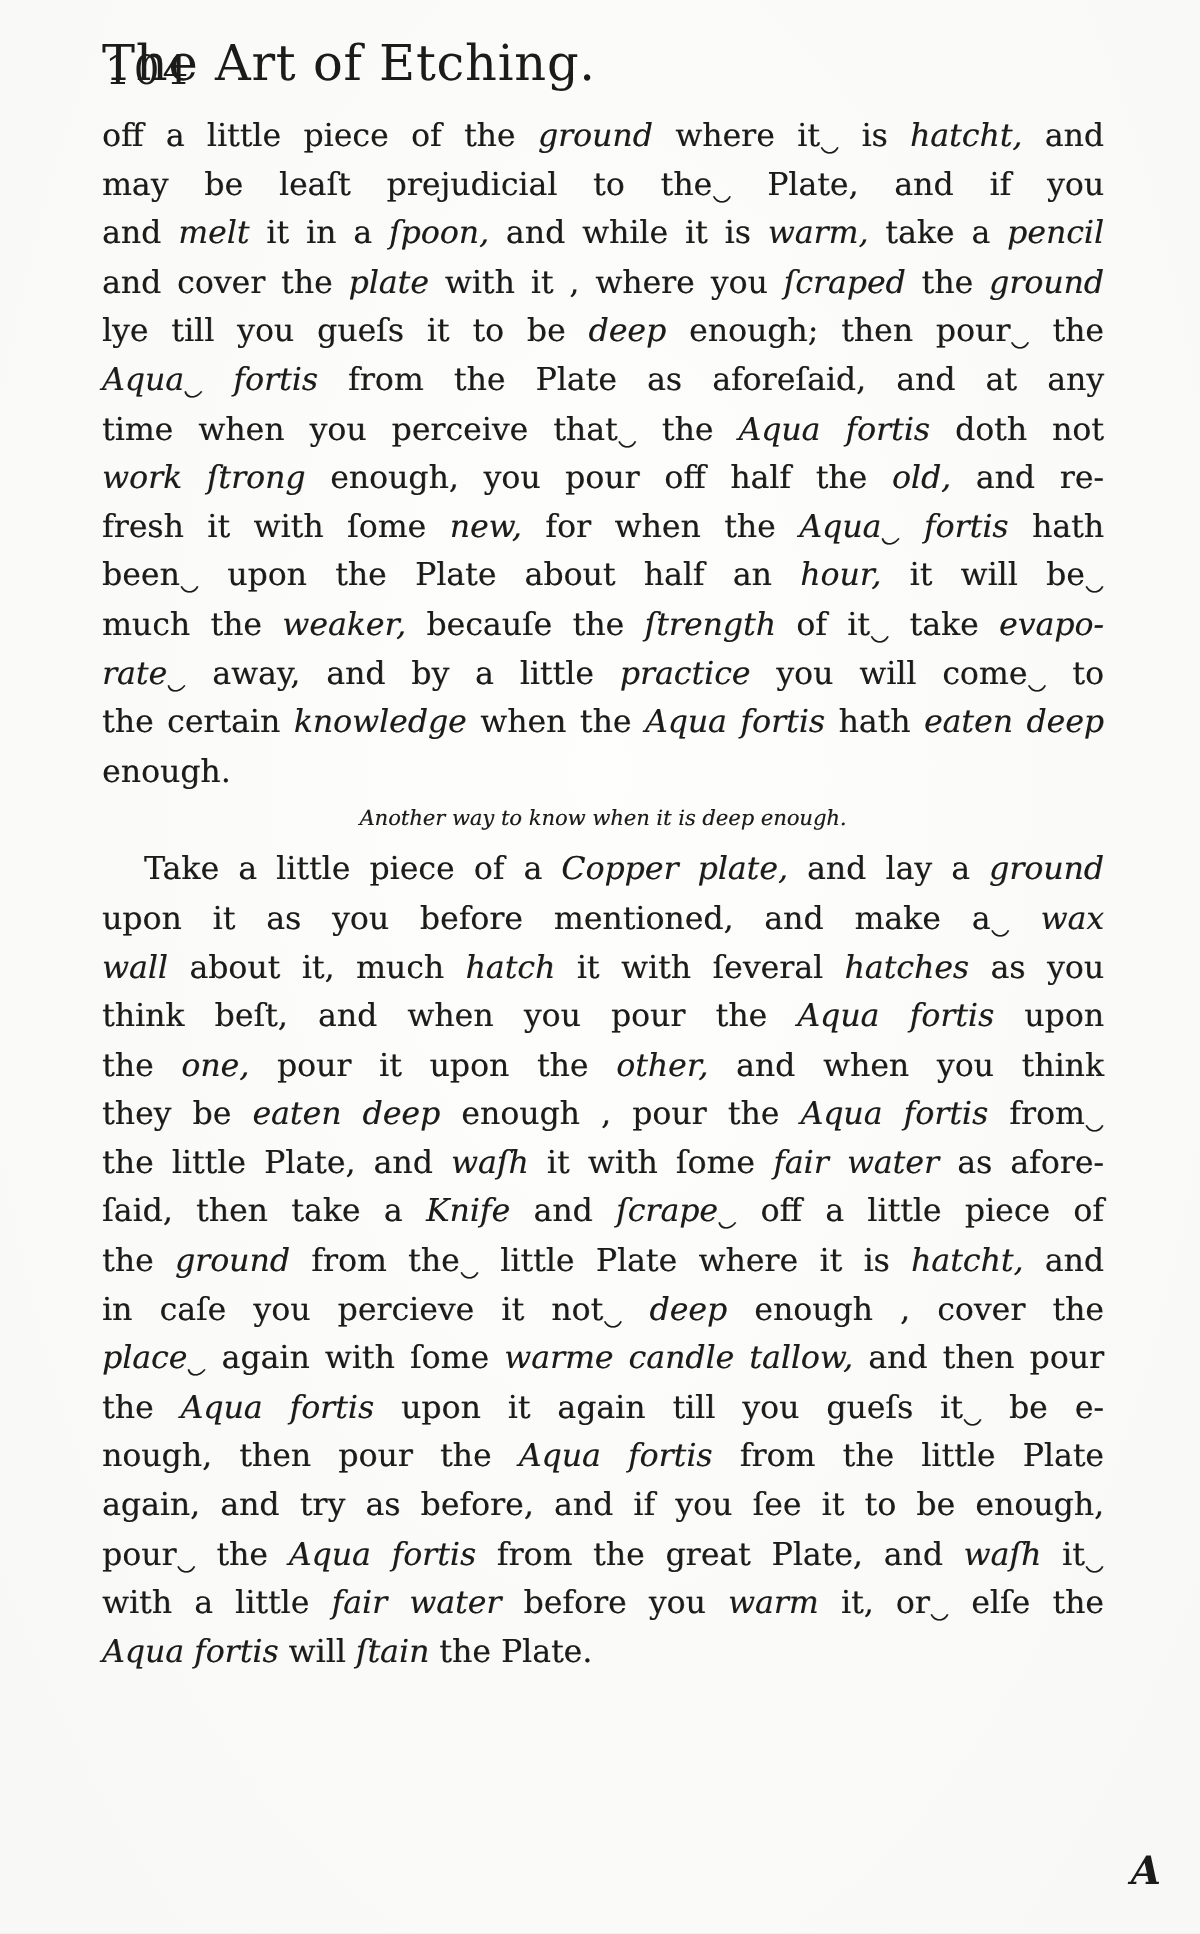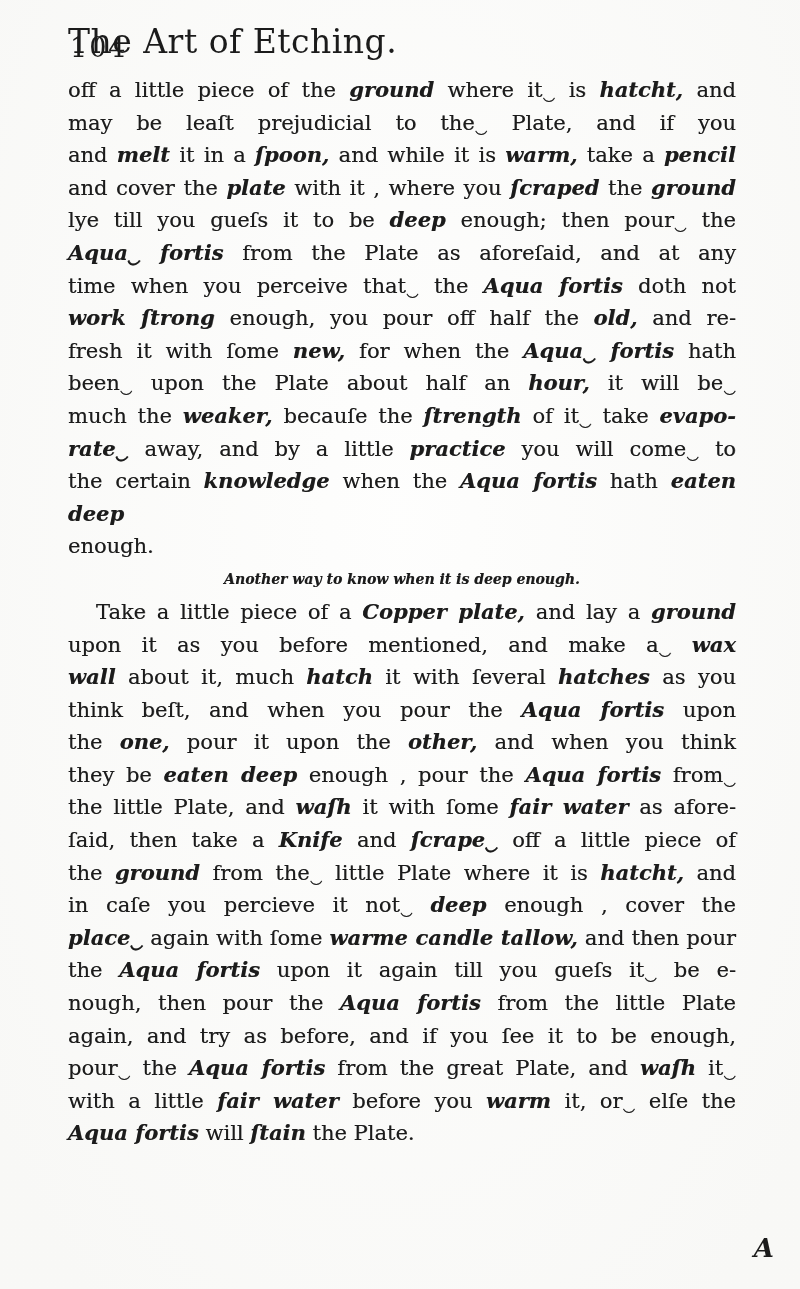--- a/index.html
+++ b/index.html
@@ -63,21 +63,21 @@
     text-align-last: left;
   }
   .line.indent { text-indent: 28px; }
   .section-heading {
     font-size: 14px;
     line-height: 33px;
     text-align: center;
     text-align-last: center;
     font-style: italic;
   }
-  .it { font-style: italic; font-weight: bold; }
+  .it { font-style: italic; }
   .signature-mark {
     position: absolute;
     right: 26px;
     bottom: 26px;
     font-size: 26px;
     font-style: italic;
     font-weight: bold;
   }
 </style>
 </head>

